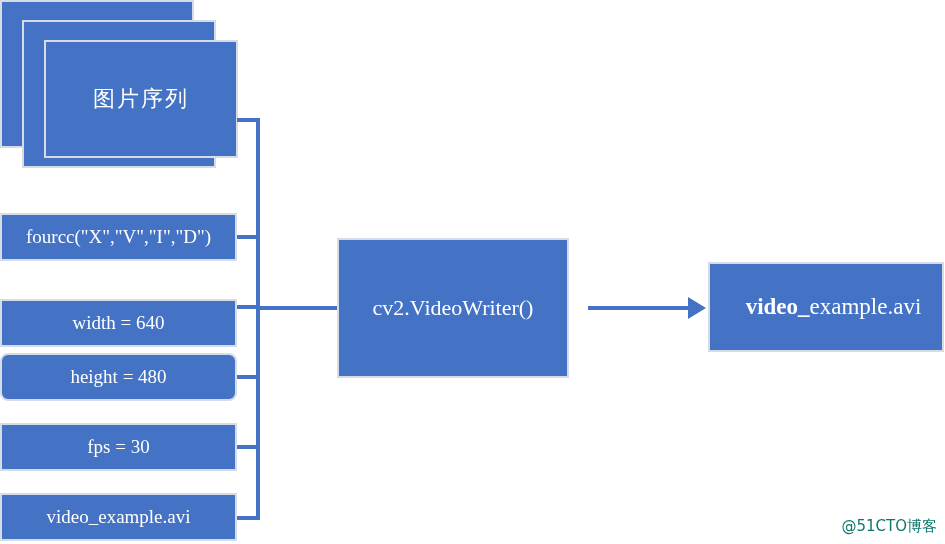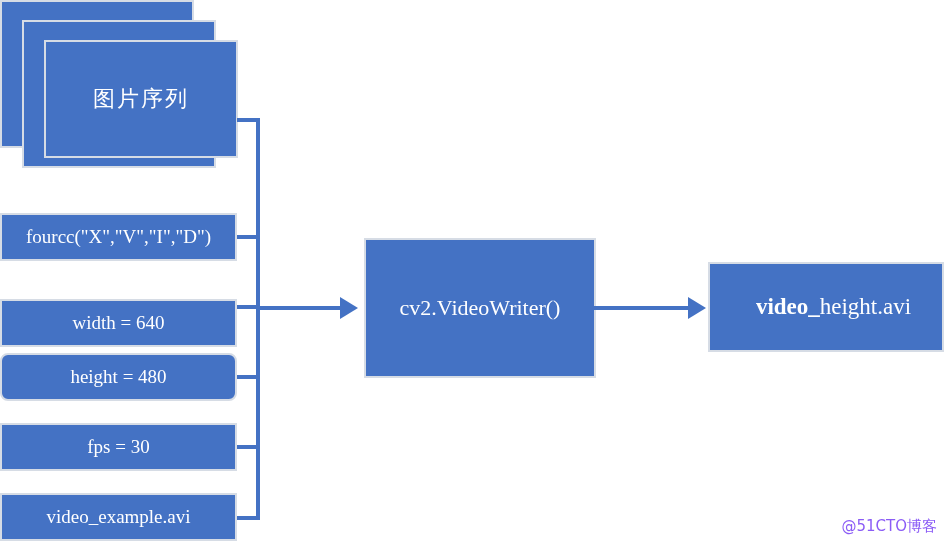--- a/index.html
+++ b/index.html
@@ -56,21 +56,21 @@
     height: 48px;
     font-size: 19px;
   }
   #param-0 { top: 213px; }
   #param-1 { top: 299px; }
   #param-2 { top: 353px; border-radius: 8px; }
   #param-3 { top: 423px; }
   #param-4 { top: 493px; }
 
   #process-node {
-    left: 364px;
+    left: 337px;
     top: 238px;
     width: 232px;
     height: 140px;
     font-size: 22px;
   }
 
   #output-node {
     left: 708px;
     top: 262px;
     width: 236px;
@@ -122,21 +122,21 @@
     width: 0; height: 0;
     border-top: 11px solid transparent;
     border-bottom: 11px solid transparent;
     border-left: 18px solid #4472C4;
   }
 
   #watermark {
     position: absolute;
     right: 8px;
     bottom: 8px;
-    color: #8b5cf6;
+    color: #0f766e;
     font-family: "DejaVu Sans", "Liberation Sans", sans-serif;
     font-size: 15px;
     user-select: none;
   }
 </style>
 </head>
 <body>
 
 <div id="canvas">
 
@@ -174,18 +174,18 @@
   <div id="arrow-1-head"></div>
 
   <div class="node" id="process-node">
     <span>cv2.VideoWriter()</span>
   </div>
 
   <div class="line h-line" id="arrow-2-shaft"></div>
   <div id="arrow-2-head"></div>
 
   <div class="node" id="output-node">
-    <span><span class="strong-part">video_</span><span>height.avi</span></span>
+    <span><span class="strong-part">video_</span><span>example.avi</span></span>
   </div>
 
   <div id="watermark">@51CTO博客</div>
 
 </div>
 
 </body></html>

